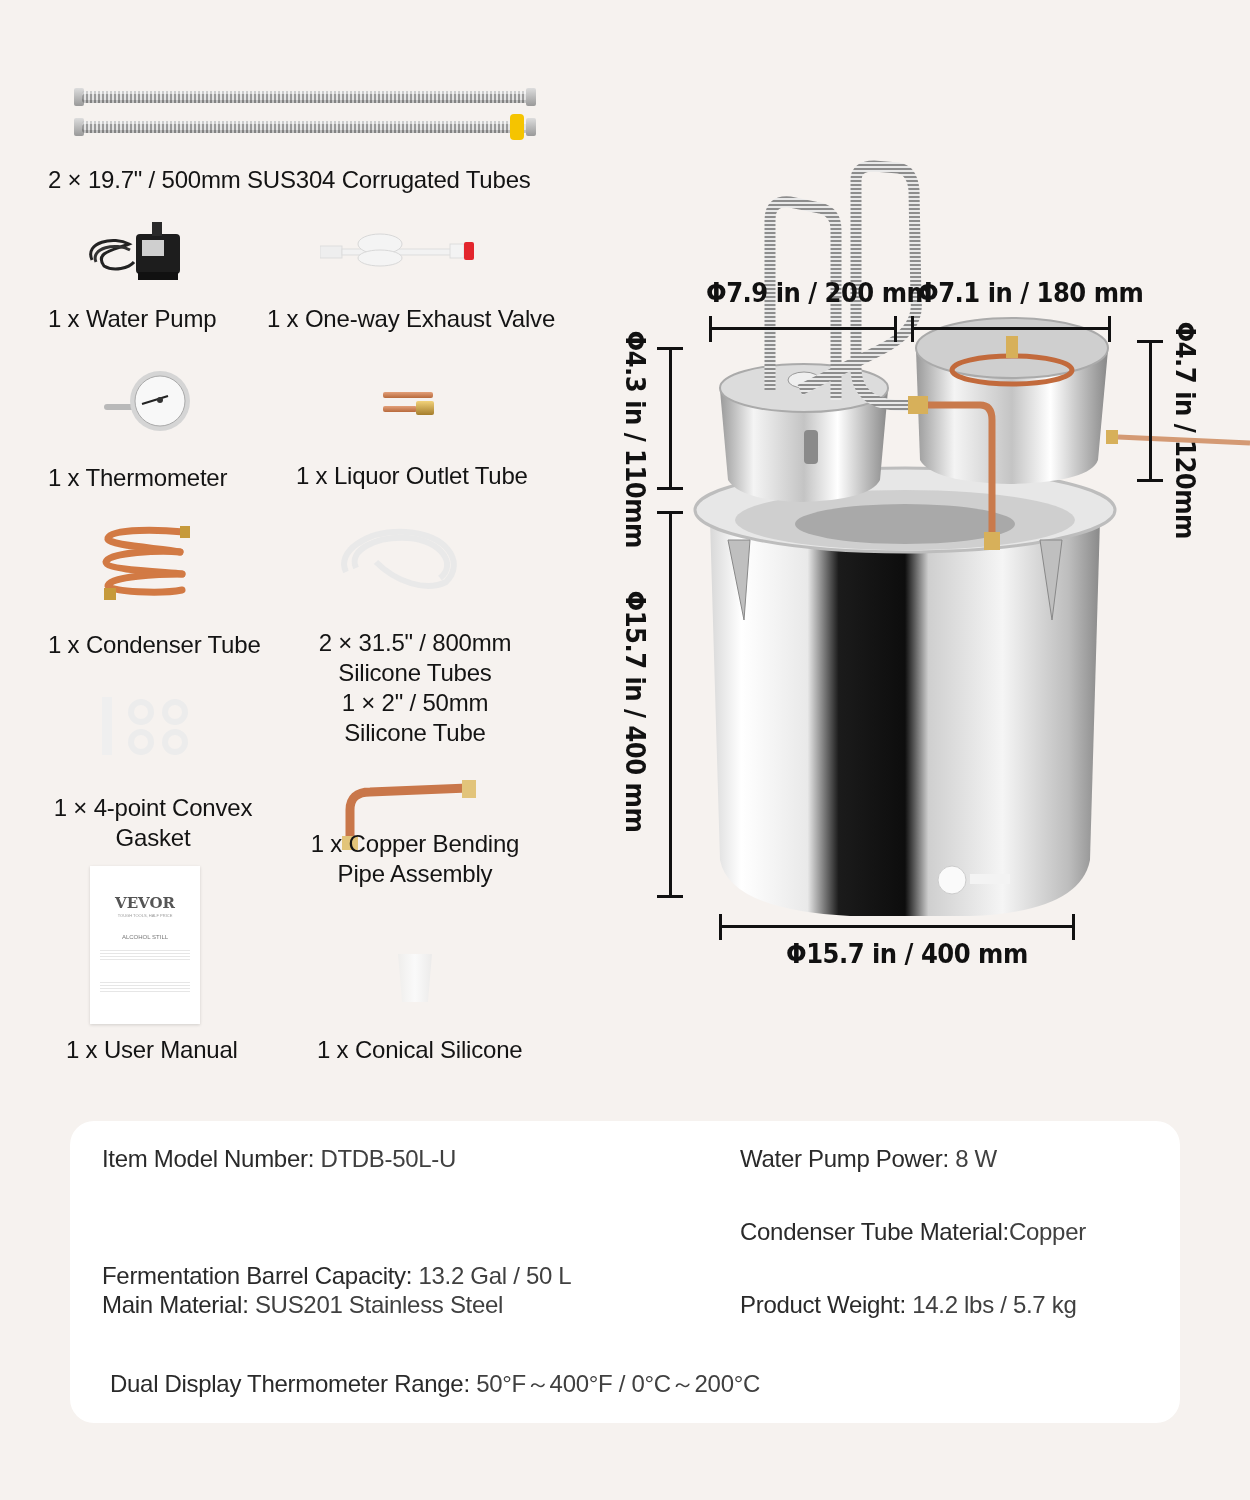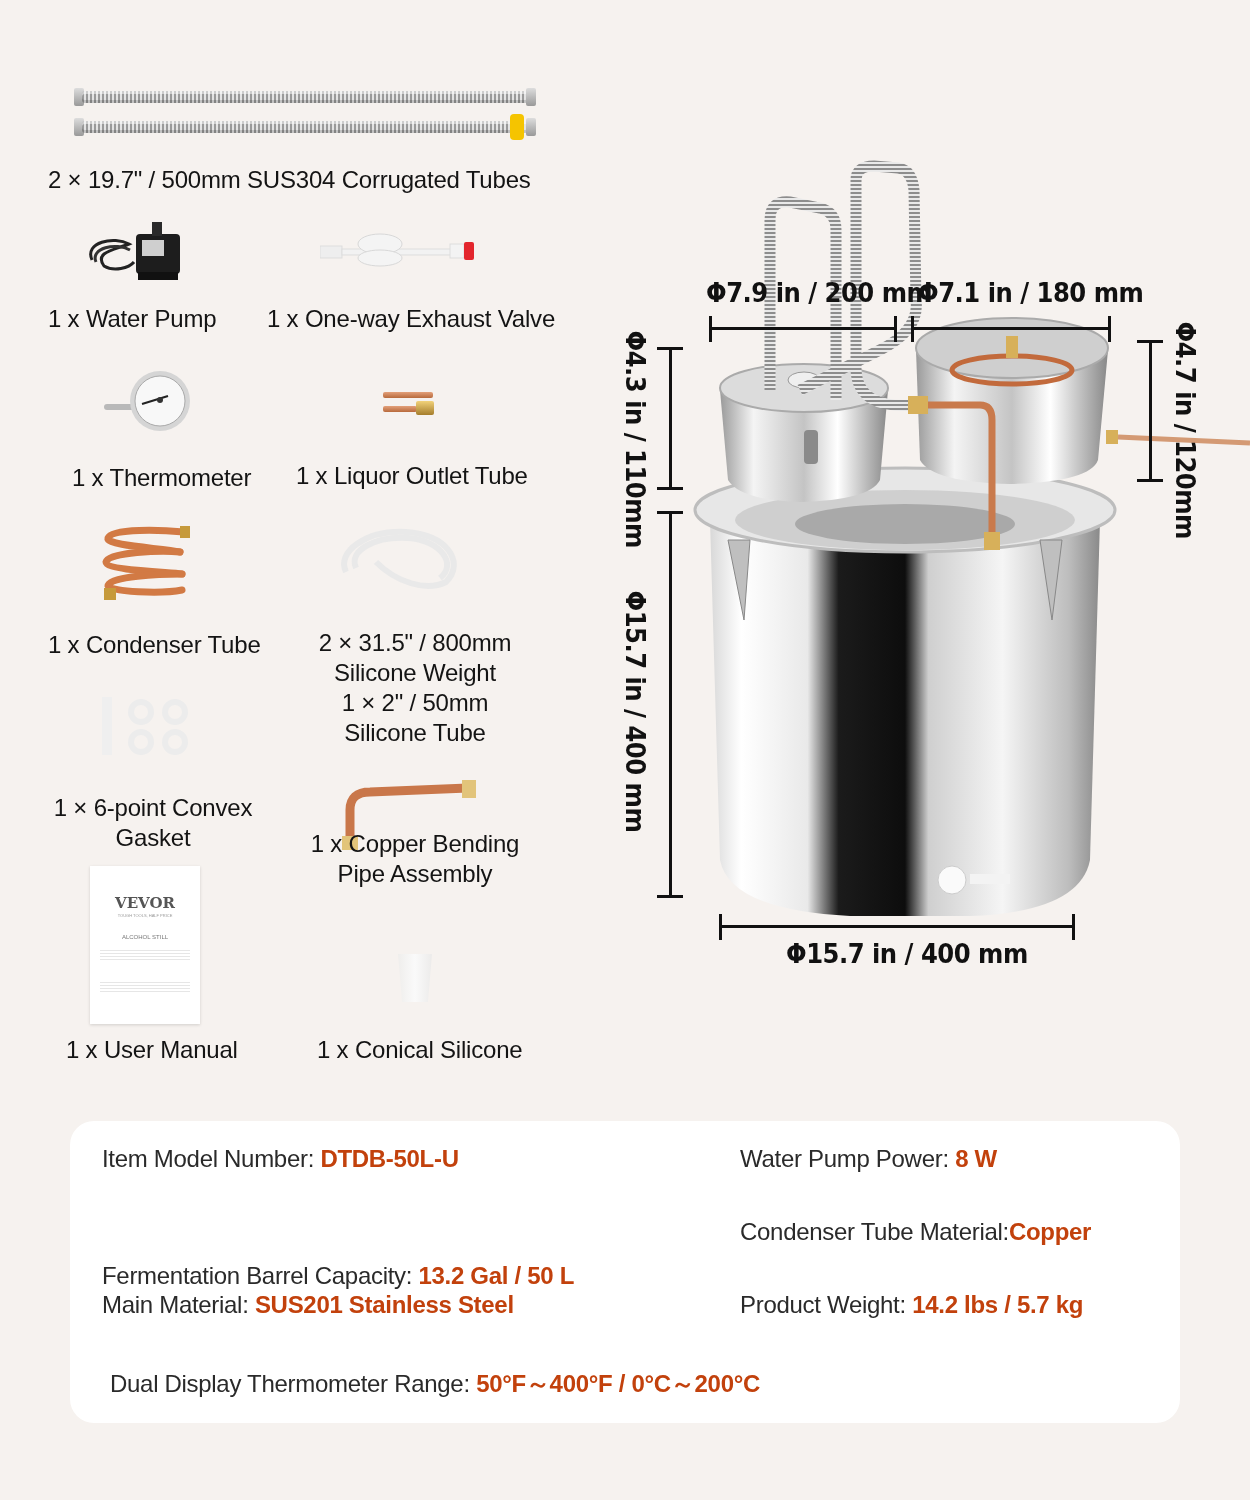--- a/index.html
+++ b/index.html
@@ -26,21 +26,21 @@
   .tick-h { position: absolute; height: 3px; width: 26px; background: #111; }
 
   
   .spec-card {
     position: absolute; left: 70px; top: 1121px; width: 1110px; height: 302px;
     background: #ffffff; border-radius: 24px;
   }
   .spec {
     position: absolute; font-size: 24px; color: #2a2a2a; white-space: nowrap; letter-spacing: -0.3px;
   }
-  .spec .v { color: #c2410c; font-weight: bold; }
+  .spec .v { color: #404040; font-weight: normal; }
 
   
   .tube {
     position: absolute; height: 12px; border-radius: 3px;
     background: repeating-linear-gradient(90deg, #9a9a9a 0 2px, #e4e4e4 2px 4px);
     box-shadow: inset 0 -3px 0 rgba(0,0,0,0.15), inset 0 3px 0 rgba(255,255,255,0.5);
   }
   .nut { position: absolute; width: 10px; height: 18px; background: linear-gradient(#ddd,#999); border-radius: 2px; }
 </style>
 </head>
@@ -83,21 +83,21 @@
 
 <div class="abs" style="left:102px;top:366px;width:90px;height:70px;">
   <svg width="90" height="70" viewBox="0 0 90 70">
     <rect x="2" y="38" width="34" height="6" rx="3" fill="#b9b9b9"></rect>
     <circle cx="58" cy="35" r="30" fill="#d5d5d5"></circle>
     <circle cx="58" cy="35" r="25" fill="#f8f8f8" stroke="#aaa"></circle>
     <line x1="40" y1="38" x2="66" y2="30" stroke="#222" stroke-width="2"></line>
     <circle cx="58" cy="34" r="3" fill="#333"></circle>
   </svg>
 </div>
-<div class="label" style="left:48px;top:463px;margin-left:24px;">1 x Thermometer</div>
+<div class="label" style="left:48px;top:463px;">1 x Thermometer</div>
 
 <div class="abs" style="left:380px;top:390px;width:60px;height:30px;">
   <div style="position:absolute;left:3px;top:2px;width:50px;height:6px;background:linear-gradient(#e3a07a,#b86a3c);border-radius:2px;"></div>
   <div style="position:absolute;left:3px;top:16px;width:34px;height:6px;background:linear-gradient(#e3a07a,#b86a3c);border-radius:2px;"></div>
   <div style="position:absolute;left:36px;top:11px;width:18px;height:14px;background:linear-gradient(#f2d27a,#a57d2c);border-radius:2px;"></div>
 </div>
 <div class="label" style="left:296px;top:461px;">1 x Liquor Outlet Tube</div>
 
 <div class="abs" style="left:102px;top:526px;width:90px;height:76px;">
   <svg width="90" height="76" viewBox="0 0 90 76">
@@ -115,34 +115,34 @@
 <div class="abs" style="left:336px;top:522px;width:130px;height:70px;">
   <svg width="130" height="70" viewBox="0 0 130 70">
     <g fill="none" stroke="#e9e9e9" stroke-width="6">
       <path d="M10 50 C 0 30, 30 8, 70 10 C 110 12, 130 40, 110 60 C 90 70, 60 60, 40 40"></path>
       <path d="M20 46 C 12 28, 40 14, 72 16 C 104 18, 122 42, 104 56"></path>
     </g>
   </svg>
 </div>
 <div class="label multi" style="left:295px;top:628px;width:240px;">
   <div>2 × 31.5" / 800mm</div>
-  <div>Silicone Weight</div>
+  <div>Silicone Tubes</div>
   <div>1 × 2" / 50mm</div>
   <div>Silicone Tube</div>
 </div>
 
 <div class="abs" style="left:102px;top:697px;width:92px;height:60px;">
   <div style="position:absolute;left:0;top:0;width:10px;height:58px;background:#efefef;"></div>
   <div style="position:absolute;left:26px;top:2px;width:14px;height:14px;border:6px solid #ececec;border-radius:50%;"></div>
   <div style="position:absolute;left:60px;top:2px;width:14px;height:14px;border:6px solid #ececec;border-radius:50%;"></div>
   <div style="position:absolute;left:26px;top:32px;width:14px;height:14px;border:6px solid #ececec;border-radius:50%;"></div>
   <div style="position:absolute;left:60px;top:32px;width:14px;height:14px;border:6px solid #ececec;border-radius:50%;"></div>
 </div>
 <div class="label multi" style="left:38px;top:793px;width:230px;">
-  <div>1 × 6-point Convex</div>
+  <div>1 × 4-point Convex</div>
   <div>Gasket</div>
 </div>
 
 <div class="abs" style="left:330px;top:780px;width:150px;height:70px;">
   <svg width="150" height="70" viewBox="0 0 150 70">
     <path d="M20 62 L20 30 Q20 12 40 12 L138 8" fill="none" stroke="#c9774a" stroke-width="9"></path>
     <rect x="132" y="0" width="14" height="18" fill="#e2c47a"></rect>
     <rect x="12" y="56" width="16" height="14" fill="#e2c47a"></rect>
   </svg>
 </div>

